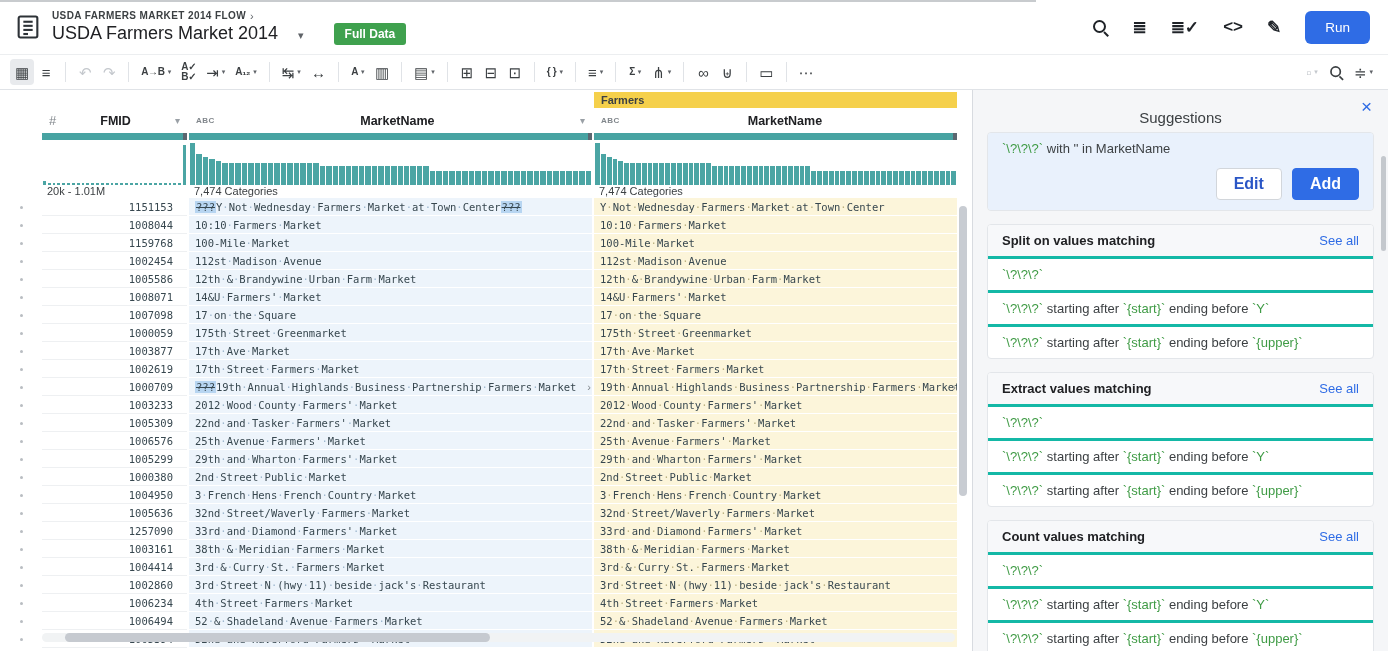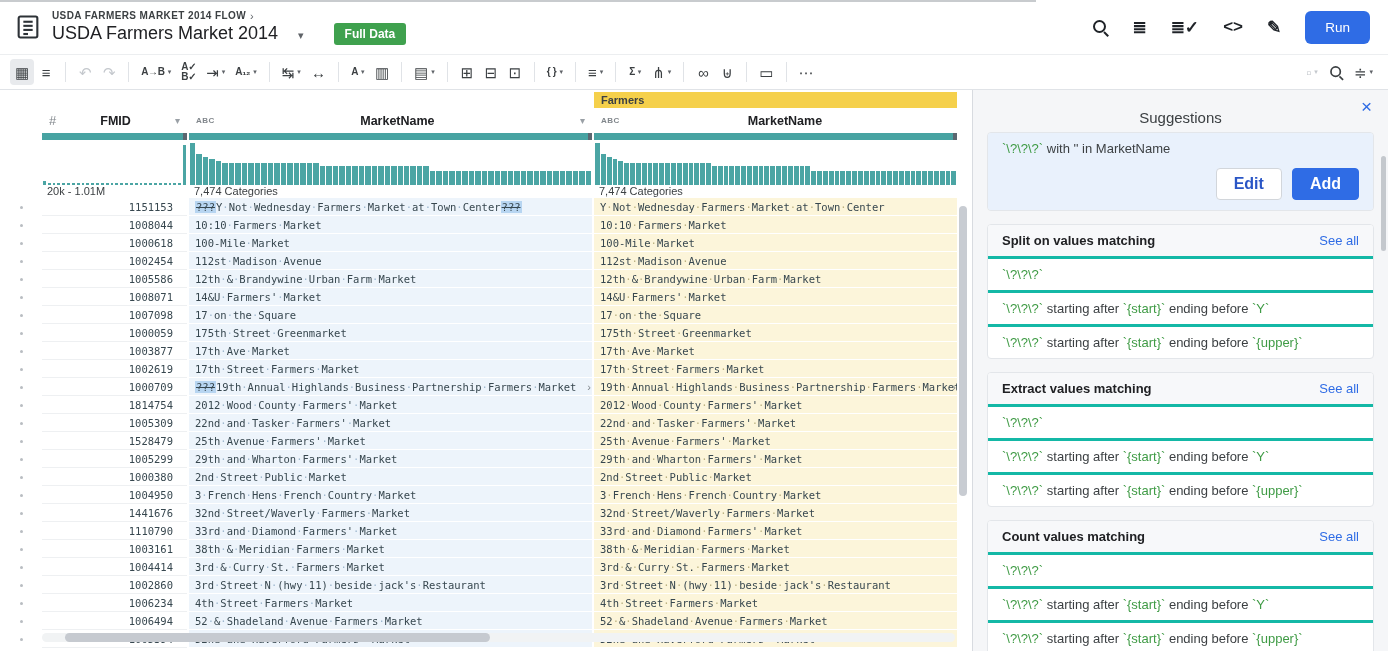--- a/index.html
+++ b/index.html
@@ -509,21 +509,21 @@
           <div class="cell fmid">1008044</div>
           <div class="gapc"></div>
           <div class="cell src">10:10<span class="sp">·</span>Farmers<span class="sp">·</span>Market</div>
           <div class="gapc"></div>
           <div class="cell prev">10:10<span class="sp">·</span>Farmers<span class="sp">·</span>Market</div>
         </div>
         <div class="grid-row data-row">
           <div class="cell gutter">
             <span class="gdot"></span>
           </div>
-          <div class="cell fmid">1000618</div>
+          <div class="cell fmid">1159768</div>
           <div class="gapc"></div>
           <div class="cell src">100-Mile<span class="sp">·</span>Market</div>
           <div class="gapc"></div>
           <div class="cell prev">100-Mile<span class="sp">·</span>Market</div>
         </div>
         <div class="grid-row data-row">
           <div class="cell gutter">
             <span class="gdot"></span>
           </div>
           <div class="cell fmid">1002454</div>
@@ -599,41 +599,41 @@
           <div class="cell fmid">1000709</div>
           <div class="gapc"></div>
           <div class="cell src"><span class="strike">???</span>19th<span class="sp">·</span>Annual<span class="sp">·</span>Highlands<span class="sp">·</span>Business<span class="sp">·</span>Partnership<span class="sp">·</span>Farmers<span class="sp">·</span>Market<span class="trunc">›</span></div>
           <div class="gapc"></div>
           <div class="cell prev">19th<span class="sp">·</span>Annual<span class="sp">·</span>Highlands<span class="sp">·</span>Business<span class="sp">·</span>Partnership<span class="sp">·</span>Farmers<span class="sp">·</span>Market<span class="trunc">›</span></div>
         </div>
         <div class="grid-row data-row">
           <div class="cell gutter">
             <span class="gdot"></span>
           </div>
-          <div class="cell fmid">1814754</div>
+          <div class="cell fmid">1003233</div>
           <div class="gapc"></div>
           <div class="cell src">2012<span class="sp">·</span>Wood<span class="sp">·</span>County<span class="sp">·</span>Farmers'<span class="sp">·</span>Market</div>
           <div class="gapc"></div>
           <div class="cell prev">2012<span class="sp">·</span>Wood<span class="sp">·</span>County<span class="sp">·</span>Farmers'<span class="sp">·</span>Market</div>
         </div>
         <div class="grid-row data-row">
           <div class="cell gutter">
             <span class="gdot"></span>
           </div>
           <div class="cell fmid">1005309</div>
           <div class="gapc"></div>
           <div class="cell src">22nd<span class="sp">·</span>and<span class="sp">·</span>Tasker<span class="sp">·</span>Farmers'<span class="sp">·</span>Market</div>
           <div class="gapc"></div>
           <div class="cell prev">22nd<span class="sp">·</span>and<span class="sp">·</span>Tasker<span class="sp">·</span>Farmers'<span class="sp">·</span>Market</div>
         </div>
         <div class="grid-row data-row">
           <div class="cell gutter">
             <span class="gdot"></span>
           </div>
-          <div class="cell fmid">1528479</div>
+          <div class="cell fmid">1006576</div>
           <div class="gapc"></div>
           <div class="cell src">25th<span class="sp">·</span>Avenue<span class="sp">·</span>Farmers'<span class="sp">·</span>Market</div>
           <div class="gapc"></div>
           <div class="cell prev">25th<span class="sp">·</span>Avenue<span class="sp">·</span>Farmers'<span class="sp">·</span>Market</div>
         </div>
         <div class="grid-row data-row">
           <div class="cell gutter">
             <span class="gdot"></span>
           </div>
           <div class="cell fmid">1005299</div>
@@ -659,31 +659,31 @@
           <div class="cell fmid">1004950</div>
           <div class="gapc"></div>
           <div class="cell src">3<span class="sp">·</span>French<span class="sp">·</span>Hens<span class="sp">·</span>French<span class="sp">·</span>Country<span class="sp">·</span>Market</div>
           <div class="gapc"></div>
           <div class="cell prev">3<span class="sp">·</span>French<span class="sp">·</span>Hens<span class="sp">·</span>French<span class="sp">·</span>Country<span class="sp">·</span>Market</div>
         </div>
         <div class="grid-row data-row">
           <div class="cell gutter">
             <span class="gdot"></span>
           </div>
-          <div class="cell fmid">1441676</div>
+          <div class="cell fmid">1005636</div>
           <div class="gapc"></div>
           <div class="cell src">32nd<span class="sp">·</span>Street/Waverly<span class="sp">·</span>Farmers<span class="sp">·</span>Market</div>
           <div class="gapc"></div>
           <div class="cell prev">32nd<span class="sp">·</span>Street/Waverly<span class="sp">·</span>Farmers<span class="sp">·</span>Market</div>
         </div>
         <div class="grid-row data-row">
           <div class="cell gutter">
             <span class="gdot"></span>
           </div>
-          <div class="cell fmid">1110790</div>
+          <div class="cell fmid">1257090</div>
           <div class="gapc"></div>
           <div class="cell src">33rd<span class="sp">·</span>and<span class="sp">·</span>Diamond<span class="sp">·</span>Farmers'<span class="sp">·</span>Market</div>
           <div class="gapc"></div>
           <div class="cell prev">33rd<span class="sp">·</span>and<span class="sp">·</span>Diamond<span class="sp">·</span>Farmers'<span class="sp">·</span>Market</div>
         </div>
         <div class="grid-row data-row">
           <div class="cell gutter">
             <span class="gdot"></span>
           </div>
           <div class="cell fmid">1003161</div>

